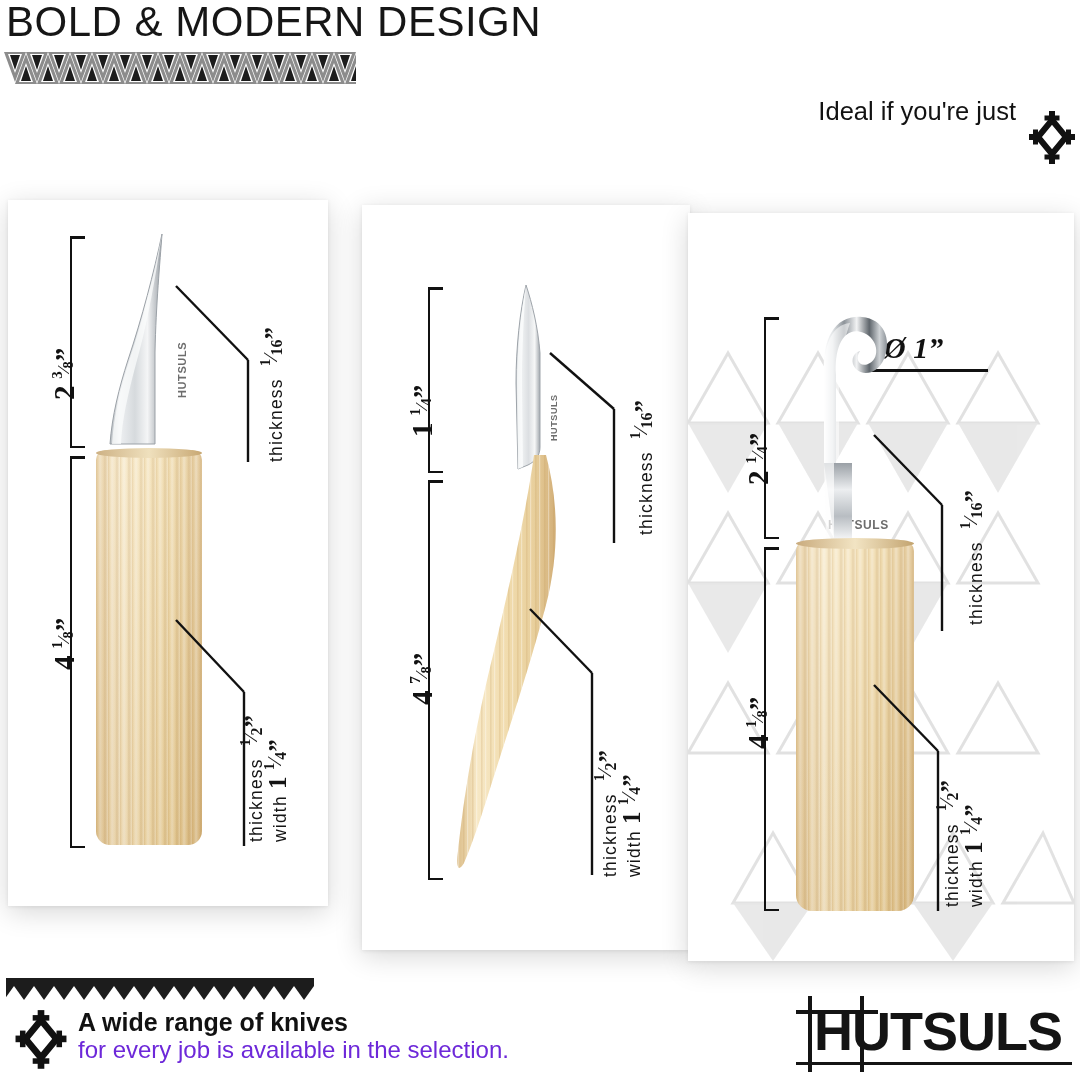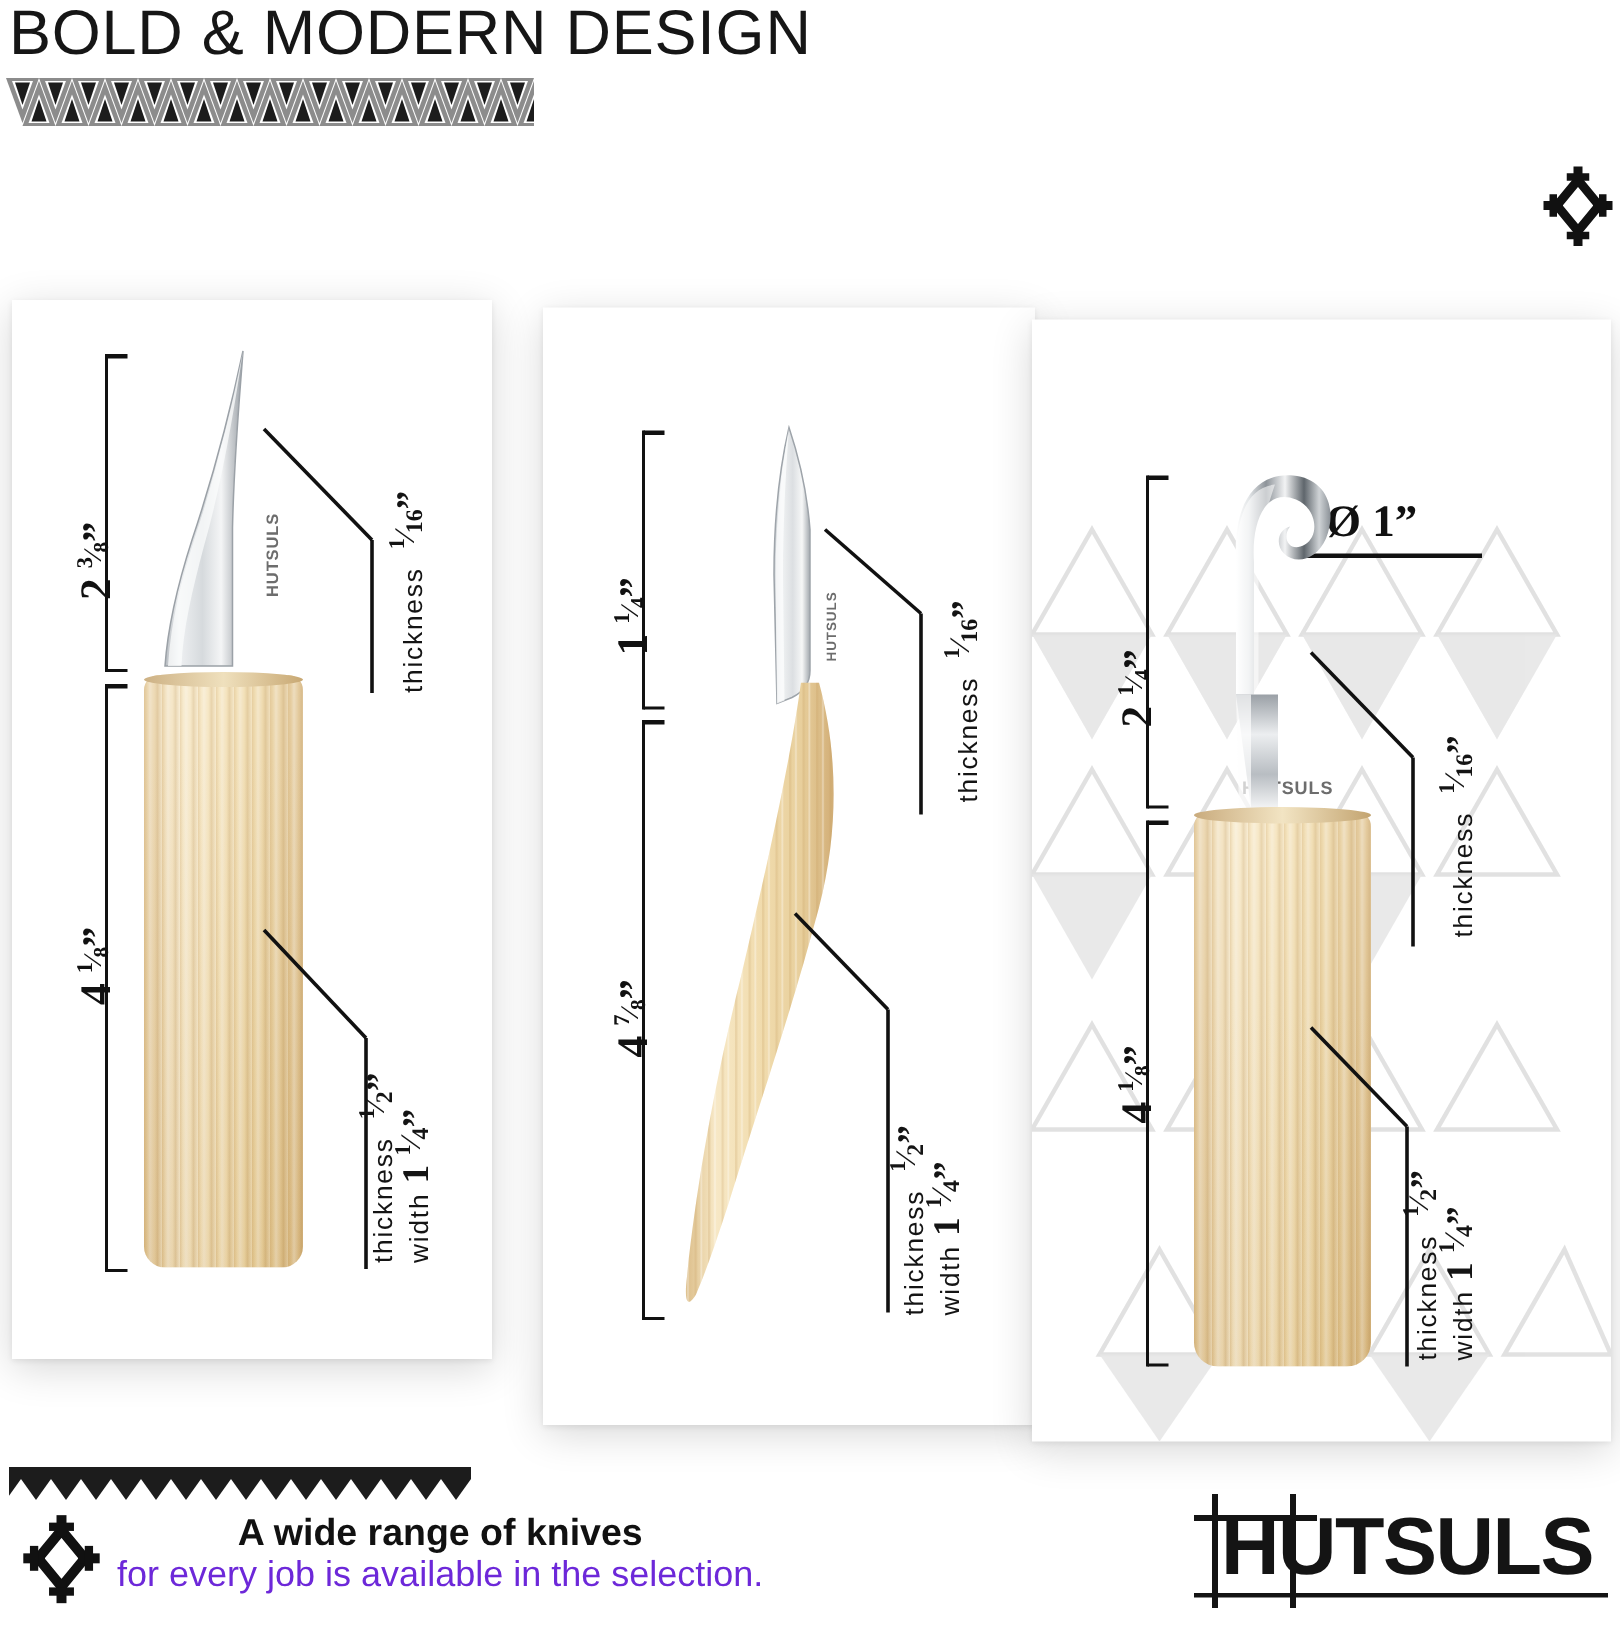--- a/index.html
+++ b/index.html
@@ -135,21 +135,21 @@
   
   #bottom-band{position:absolute;left:6px;top:978px;width:308px;height:22px;}
   #bottom-band .notch{
     position:absolute;bottom:0;width:0;height:0;
     border-left:10px solid transparent;border-right:10px solid transparent;
     border-bottom:14px solid #ffffff;
   }
   #bottom-band .bar{position:absolute;left:0;top:0;width:100%;height:22px;background:#1c1c1c;}
 
   #bottom-text{position:absolute;left:78px;top:1008px;}
-  #bottom-text .b1{font-size:25px;font-weight:700;color:#111;line-height:1.12;white-space:nowrap;text-align:center;}
+  #bottom-text .b1{font-size:25px;font-weight:700;color:#111;line-height:1.12;white-space:nowrap;}
   #bottom-text .b2{font-size:24px;font-weight:400;color:#6d28d9;line-height:1.15;white-space:nowrap;}
 
   
   #logo{position:absolute;left:786px;top:1006px;width:286px;height:62px;z-index:6;}
   #logo .word{
     position:absolute;left:28px;top:-2px;
     font-size:54px;font-weight:700;letter-spacing:-1px;color:#141414;
     font-family:"Liberation Sans", sans-serif;line-height:1;
   }
   #logo .fr{position:absolute;background:#141414;}
@@ -161,20 +161,21 @@
   }
 </style>
 </head>
 <body>
 
 <div id="page-title">BOLD &amp; MODERN DESIGN</div>
 
 <div id="top-band"><span class="tri-pair"><i class="tri-dn-o"></i><i class="tri-dn-i"></i><i class="tri-dn-c"></i><i class="tri-up-o"></i><i class="tri-up-i"></i><i class="tri-up-c"></i></span><span class="tri-pair"><i class="tri-dn-o"></i><i class="tri-dn-i"></i><i class="tri-dn-c"></i><i class="tri-up-o"></i><i class="tri-up-i"></i><i class="tri-up-c"></i></span><span class="tri-pair"><i class="tri-dn-o"></i><i class="tri-dn-i"></i><i class="tri-dn-c"></i><i class="tri-up-o"></i><i class="tri-up-i"></i><i class="tri-up-c"></i></span><span class="tri-pair"><i class="tri-dn-o"></i><i class="tri-dn-i"></i><i class="tri-dn-c"></i><i class="tri-up-o"></i><i class="tri-up-i"></i><i class="tri-up-c"></i></span><span class="tri-pair"><i class="tri-dn-o"></i><i class="tri-dn-i"></i><i class="tri-dn-c"></i><i class="tri-up-o"></i><i class="tri-up-i"></i><i class="tri-up-c"></i></span><span class="tri-pair"><i class="tri-dn-o"></i><i class="tri-dn-i"></i><i class="tri-dn-c"></i><i class="tri-up-o"></i><i class="tri-up-i"></i><i class="tri-up-c"></i></span><span class="tri-pair"><i class="tri-dn-o"></i><i class="tri-dn-i"></i><i class="tri-dn-c"></i><i class="tri-up-o"></i><i class="tri-up-i"></i><i class="tri-up-c"></i></span><span class="tri-pair"><i class="tri-dn-o"></i><i class="tri-dn-i"></i><i class="tri-dn-c"></i><i class="tri-up-o"></i><i class="tri-up-i"></i><i class="tri-up-c"></i></span><span class="tri-pair"><i class="tri-dn-o"></i><i class="tri-dn-i"></i><i class="tri-dn-c"></i><i class="tri-up-o"></i><i class="tri-up-i"></i><i class="tri-up-c"></i></span><span class="tri-pair"><i class="tri-dn-o"></i><i class="tri-dn-i"></i><i class="tri-dn-c"></i><i class="tri-up-o"></i><i class="tri-up-i"></i><i class="tri-up-c"></i></span><span class="tri-pair"><i class="tri-dn-o"></i><i class="tri-dn-i"></i><i class="tri-dn-c"></i><i class="tri-up-o"></i><i class="tri-up-i"></i><i class="tri-up-c"></i></span><span class="tri-pair"><i class="tri-dn-o"></i><i class="tri-dn-i"></i><i class="tri-dn-c"></i><i class="tri-up-o"></i><i class="tri-up-i"></i><i class="tri-up-c"></i></span><span class="tri-pair"><i class="tri-dn-o"></i><i class="tri-dn-i"></i><i class="tri-dn-c"></i><i class="tri-up-o"></i><i class="tri-up-i"></i><i class="tri-up-c"></i></span><span class="tri-pair"><i class="tri-dn-o"></i><i class="tri-dn-i"></i><i class="tri-dn-c"></i><i class="tri-up-o"></i><i class="tri-up-i"></i><i class="tri-up-c"></i></span><span class="tri-pair"><i class="tri-dn-o"></i><i class="tri-dn-i"></i><i class="tri-dn-c"></i><i class="tri-up-o"></i><i class="tri-up-i"></i><i class="tri-up-c"></i></span><span class="tri-pair"><i class="tri-dn-o"></i><i class="tri-dn-i"></i><i class="tri-dn-c"></i><i class="tri-up-o"></i><i class="tri-up-i"></i><i class="tri-up-c"></i></span></div>
 
 <div id="tagline">
+  <span class="l">Ideal if you're just</span>
 </div>
 
 <svg class="ornament" style="left:1028px;top:110px;" width="48" height="56" viewBox="0 0 48 56">
   <g fill="#111">
     <path d="M24 10 L38 27 L24 44 L10 27 Z" fill="none" stroke="#111" stroke-width="6"></path>
     <rect x="21" y="1" width="6" height="13"></rect>
       <rect x="16.5" y="5.5" width="15" height="5"></rect>
     <rect x="21" y="41" width="6" height="13"></rect>
       <rect x="16.5" y="44.5" width="15" height="5"></rect>
     <rect x="1" y="24" width="13" height="6"></rect>
@@ -368,21 +369,21 @@
     <path d="M18 150 L46 150 L46 226 L28 226 Z" fill="url(#st3b)"></path>
     <path d="M18 150 L28 150 L28 226 L20 226 Z" fill="#fdfdfd" opacity=".7"></path>
   </svg>
   <div class="etch" style="left:140px;top:305px;font-size:12px;">HUTSULS</div>
 
   <div class="wood" style="left:108px;top:328px;width:118px;height:370px;border-radius:10px 10px 16px 16px;z-index:2;"></div>
   <div class="abs" style="left:108px;top:325px;width:118px;height:11px;border-radius:50%;z-index:2;
               background:linear-gradient(90deg,#c9ab7d,#f2e4c3,#c3a470);"></div>
 
   <div class="dim-h" style="left:180px;top:156px;width:120px;"></div>
-  <div class="dim-lbl" style="left:196px;top:118px;font-size:30px;">
+  <div class="dim-lbl" style="left:196px;top:118px;font-size:30px;font-style:italic;">
     <span>Ø</span>&nbsp;<span>1”</span>
   </div>
 
   <div class="dim-v" style="left:76px;top:104px;height:222px;"></div>
   <div class="dim-lbl rot90" style="left:54px;top:272px;">
     <span class="num">2</span>
     <span class="frac"><sup>1</sup>⁄<sub>4</sub></span><span>”</span>
   </div>
 
   <svg class="leader" style="left:186px;top:222px;z-index:4;" width="130" height="200">

